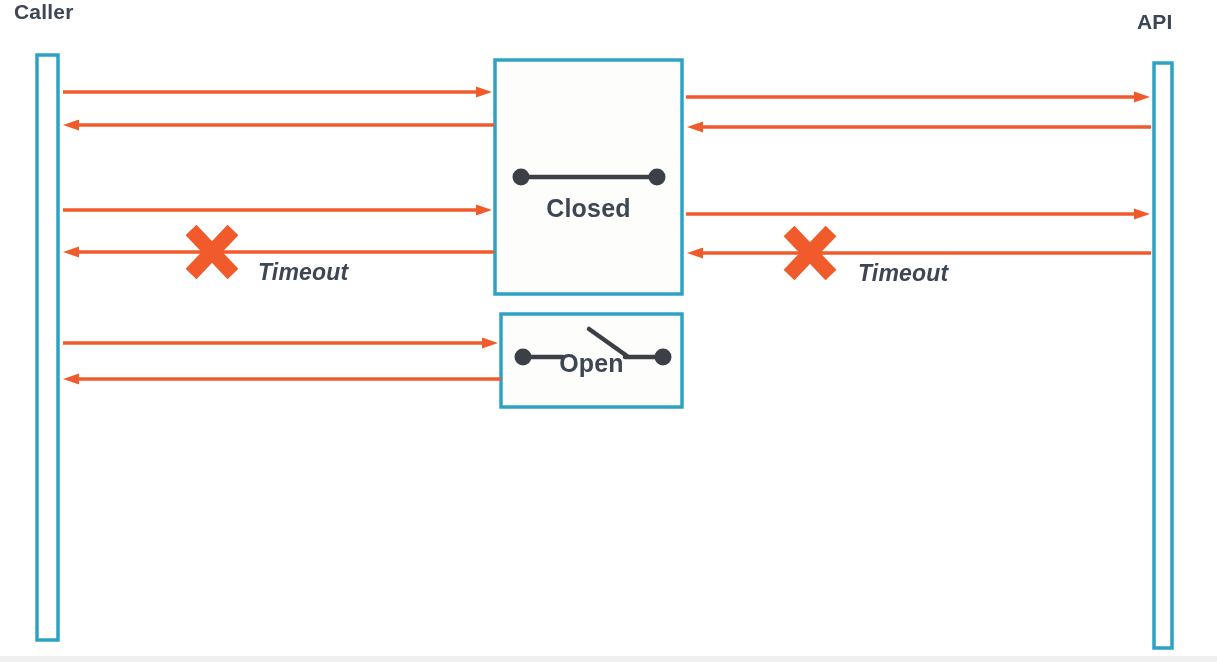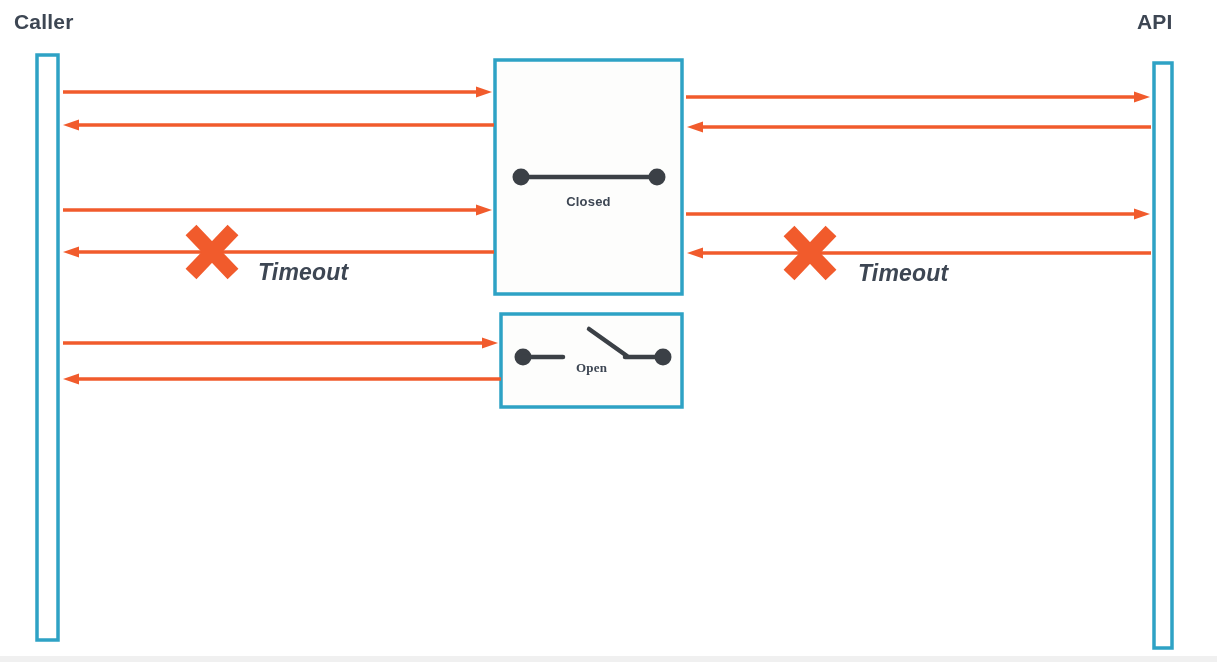--- a/index.html
+++ b/index.html
@@ -59,21 +59,21 @@
     stroke-linecap: butt;
   }
   .lbl {
     position: absolute;
     color: var(--text);
     font-weight: bold;
     letter-spacing: 0.2px;
     white-space: nowrap;
   }
   .participant-lbl { font-size: 21px; }
-  .state-lbl { font-size: 13px; text-align: center; }
+  .state-lbl { font-size: 25px; text-align: center; }
   .timeout-lbl { font-size: 23px; font-style: italic; }
   .bottom-strip {
     position: absolute;
     left: 0;
     bottom: 0;
     width: 100%;
     height: 6px;
     background: rgba(130, 130, 128, 0.12);
   }
 </style>
@@ -143,25 +143,25 @@
           <polygon class="msg-head" points="1150,214 1134,208.5 1134,219.5"></polygon>
         </g>
         <g>
           <line class="msg-line" x1="700" y1="253" x2="1151" y2="253"></line>
           <polygon class="msg-head" points="687,253 703,247.5 703,258.5"></polygon>
           <path class="timeout-x" d="M 789 231 L 831 275 M 789 275 L 831 231"></path>
         </g>
       </g>
   </svg>
 
-  <div class="lbl participant-lbl" style="left:14px; top:10px;">Caller</div>
+  <div class="lbl participant-lbl" style="left:14px; top:0;">Caller</div>
 
 
   <div class="lbl participant-lbl" style="left:1137px; top:10px;">API</div>
 
   <div class="lbl state-lbl" style="left:495px; top:194px; width:187px;">Closed</div>
 
-  <div class="lbl state-lbl" style="left:501px; top:360px; width:181px;font-family:Liberation Serif, serif;">Open</div>
+  <div class="lbl state-lbl" style="left:501px; top:349px; width:181px;">Open</div>
 
   <div class="bottom-strip"></div>
 <div class="lbl timeout-lbl" style="left: 258px; top: 259px;">Timeout</div>
     <div class="lbl timeout-lbl" style="left: 858px; top: 260px;">Timeout</div>
   </div>
 
 </body></html>

